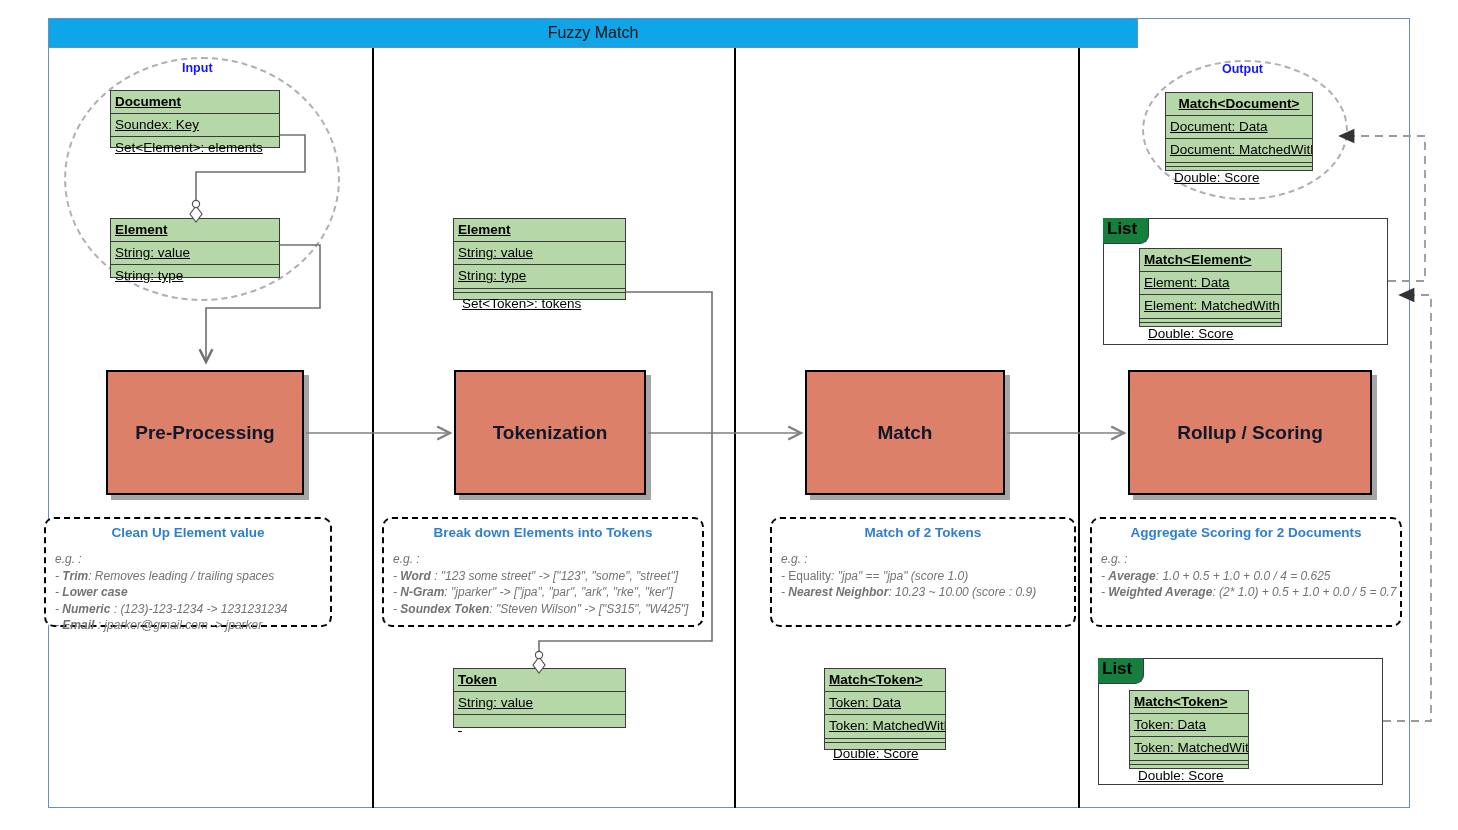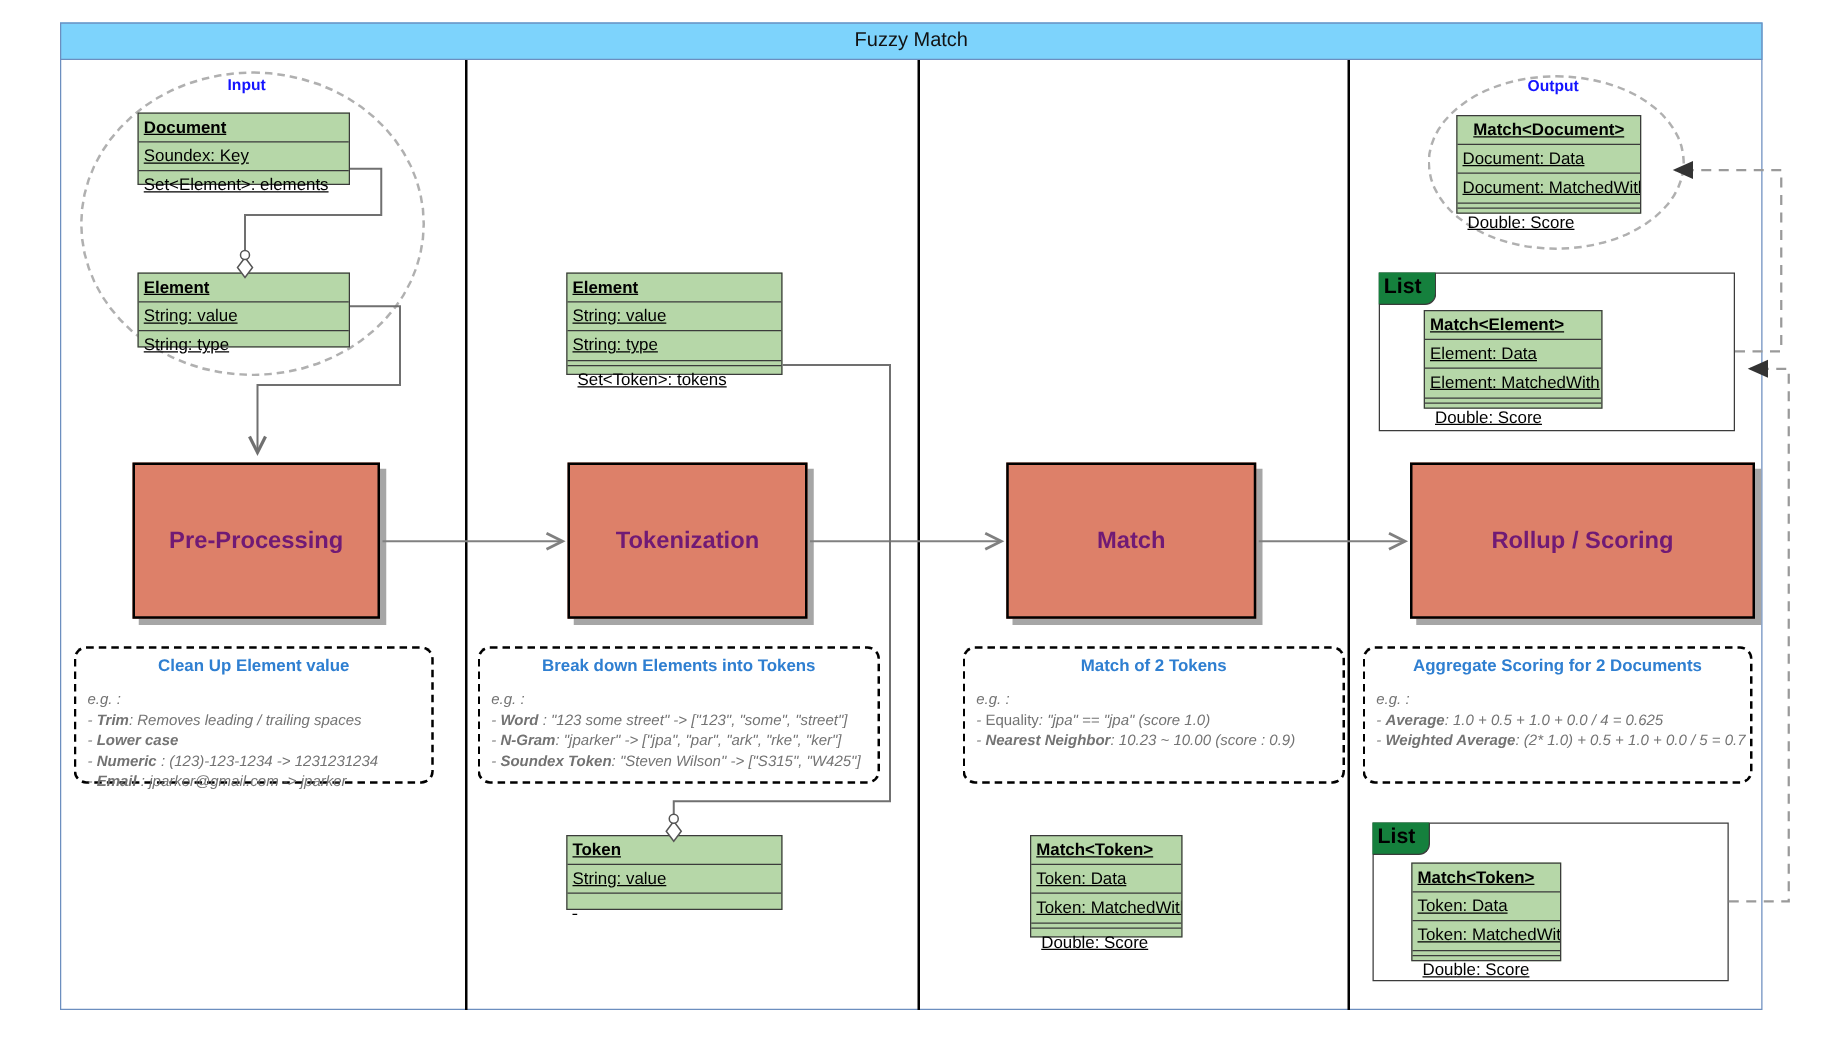--- a/index.html
+++ b/index.html
@@ -1,36 +1,36 @@
 <!DOCTYPE html>
 <html><head>
 <meta charset="utf-8">
 <style>
   html,body{margin:0;padding:0;background:#ffffff;}
   body{font-family:"Liberation Sans",sans-serif;}
   #canvas{position:relative;width:1458px;height:830px;background:#fff;overflow:hidden;}
 
   
   .pool{position:absolute;left:48px;top:18px;width:1362px;height:790px;border:1px solid #6c8ebf;box-sizing:border-box;background:#fff;}
-  .pool-title{position:absolute;left:48px;top:18px;width:1362px;height:30px;background:#7dd3fc;border:1px solid #6c8ebf;box-sizing:border-box;
+  .pool-title{position:absolute;left:48px;top:18px;width:1090px;height:30px;background:#0ea5e9;border:1px solid #6c8ebf;box-sizing:border-box;
     display:flex;align-items:center;justify-content:center;font-size:16px;color:#111;}
   .lane-div{position:absolute;width:0;border-left:2px solid #000;top:48px;height:760px;}
 
   
   .uml{position:absolute;border:1px solid #3b3b3b;box-sizing:border-box;background:#b6d7a8;}
   .uml .row{border-bottom:1px solid #3b3b3b;box-sizing:border-box;font-size:13.5px;color:#000;
     padding:2px 4px;white-space:nowrap;overflow:hidden;line-height:1.35;text-decoration:underline;}
   .uml .row:last-child{border-bottom:none;}
   .uml .hdr{font-weight:bold;}
   .uml .ctr{text-align:center;}
   .uml .pad{padding-left:8px;}
 
   
   .proc{position:absolute;background:#dd8069;border:2px solid #000;box-sizing:border-box;
-    display:flex;align-items:center;justify-content:center;font-weight:bold;font-size:19px;color:#701a75;
+    display:flex;align-items:center;justify-content:center;font-weight:bold;font-size:19px;color:#0f172a;
     box-shadow:5px 5px 0 0 rgba(150,150,150,.85);}
 
   
   .note{position:absolute;border:2px dashed #000;border-radius:10px;box-sizing:border-box;background:#fff;padding:6px 9px 6px 9px;}
   .note .ntitle{text-align:center;font-weight:bold;color:#2f7fd1;font-size:13.5px;margin-bottom:11px;}
   .note .nline{color:#737373;font-size:12px;font-style:italic;line-height:1.38;white-space:nowrap;}
   .note .nline .nb{font-weight:bold;font-style:italic;}
   .note .nline .nbu{font-weight:normal;font-style:normal;margin-top:27px;}
 
   
@@ -116,23 +116,23 @@
   <div class="uml" style="left:824px;top:668px;width:122px;height:82px;">
     <div class="row hdr">Match&lt;Token&gt;</div>
     <div class="row">Token: Data</div>
     <div class="row">Token: MatchedWith</div>
     <div class="row pad" style="margin-top:3px;border-top:1px solid #3b3b3b;">Double: Score</div>
   </div>
 
   <div class="proc" style="left:106px;top:370px;width:198px;height:125px;">Pre-Processing</div>
   <div class="proc" style="left:454px;top:370px;width:192px;height:125px;">Tokenization</div>
   <div class="proc" style="left:805px;top:370px;width:200px;height:125px;">Match</div>
-  <div class="proc" style="left:1128px;top:370px;width:276px;height:125px;">Rollup / Scoring</div>
-
-  <div class="note" style="left:59px;top:517px;width:288px;height:110px;">
+  <div class="proc" style="left:1128px;top:370px;width:244px;height:125px;">Rollup / Scoring</div>
+
+  <div class="note" style="left:44px;top:517px;width:288px;height:110px;">
     <div class="ntitle">Clean Up Element value</div>
     <div>
         <div class="nline">e.g. :</div>
         <div class="nline">- <span class="nb">Trim</span>: Removes leading / trailing spaces</div>
         <div class="nline">- <span class="nb">Lower case</span></div>
         <div class="nline">- <span class="nb">Numeric</span> : (123)-123-1234 -&gt; 1231231234</div>
         <div class="nline">- <span class="nb">Email</span> : jparker@gmail.com -&gt; jparker</div>
       </div>
   </div>
 

